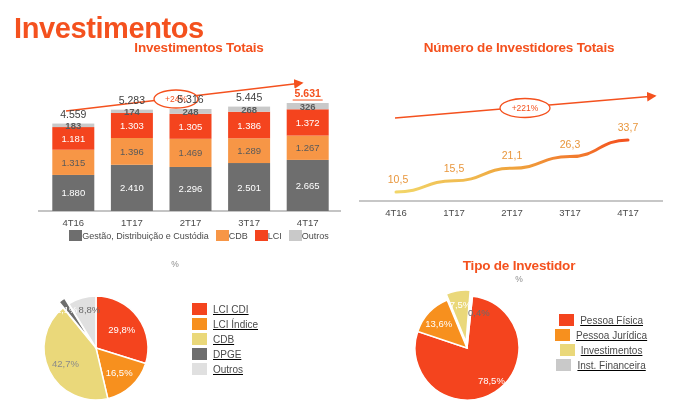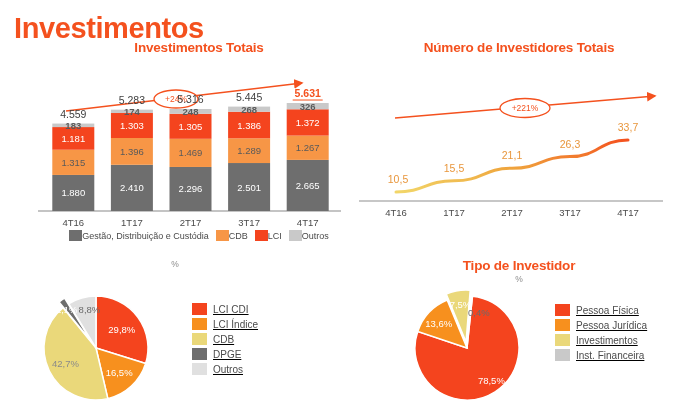--- a/index.html
+++ b/index.html
@@ -252,21 +252,21 @@
         <path d="M80,62 L84.13415713919836,10.164599502382401 A52,52 0 0 1 85.435480089918,10.284861440849788 Z" fill="#C9C9C9" stroke="#ffffff" stroke-width="1.5"></path>
       </g>
     <g id="pie2-labels">
         <text x="104.36817089624026" y="98.1113665861404" class="pie-lbl" fill="#ffffff">78,5%</text>
         <text x="51.7055733717812" y="40.911321135668594" class="pie-lbl" fill="#ffffff">13,6%</text>
         <text x="73.47319686499954" y="22.010232094684497" class="pie-lbl" fill="#ffffff">7,5%</text>
         <text x="91.86496635017703" y="29.6782110005801" class="pie-lbl" fill="#6b6b6b">0,4%</text>
       </g>
   </svg>
 
-  <div class="pie-legend" id="pie2-legend" style="left:210px;top:46px;">
+  <div class="pie-legend" id="pie2-legend" style="left:210px;top:56px;align-items:center;">
       <div class="lg">
         <span class="sw" style="background: rgb(244, 68, 30);"></span>
         <span class="tx">Pessoa Física</span>
       </div>
       <div class="lg">
         <span class="sw" style="background: rgb(247, 144, 30);"></span>
         <span class="tx">Pessoa Jurídica</span>
       </div>
       <div class="lg">
         <span class="sw" style="background: rgb(234, 216, 122);"></span>

